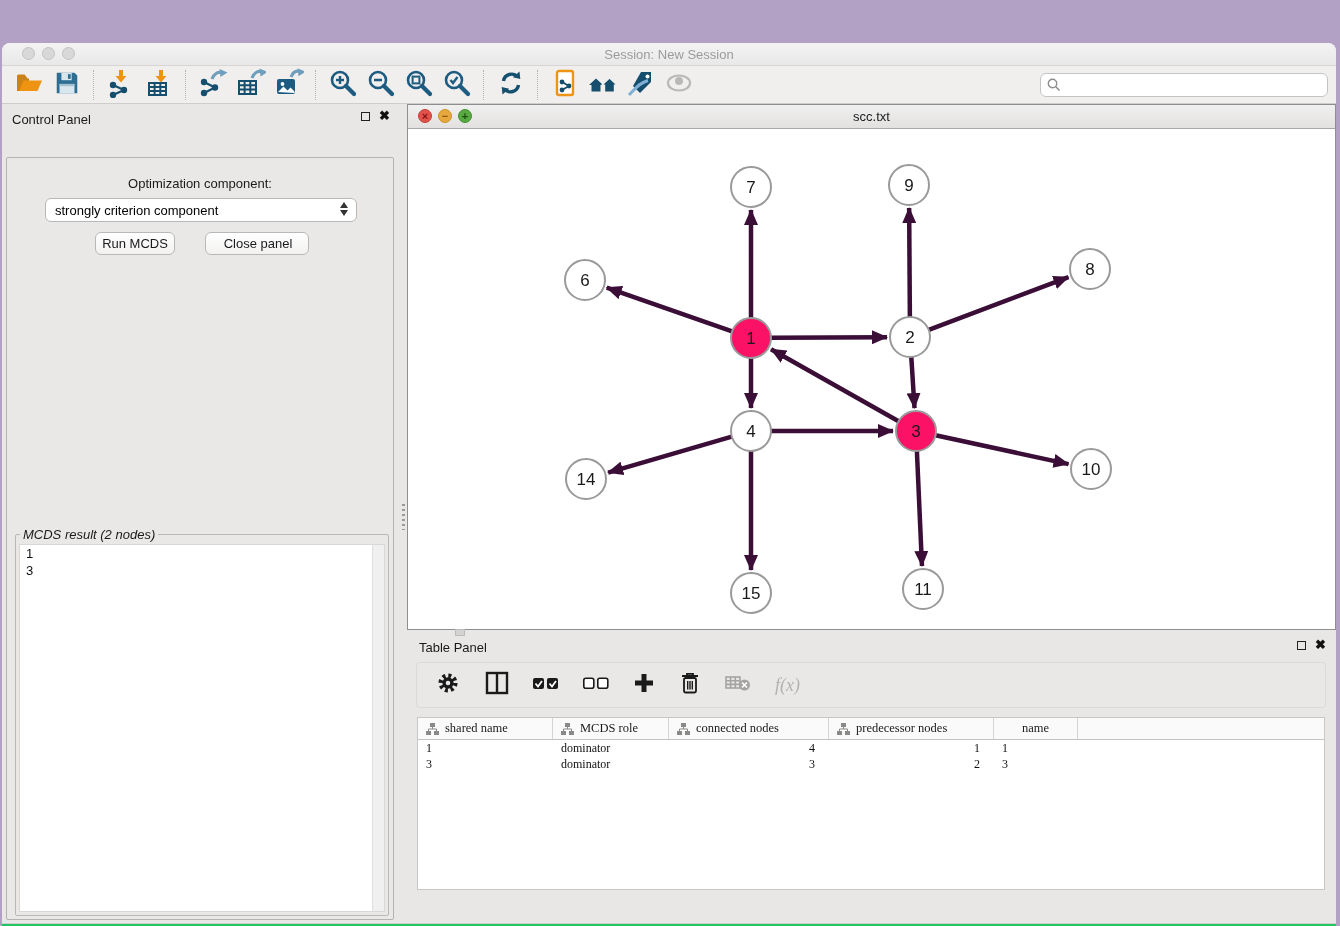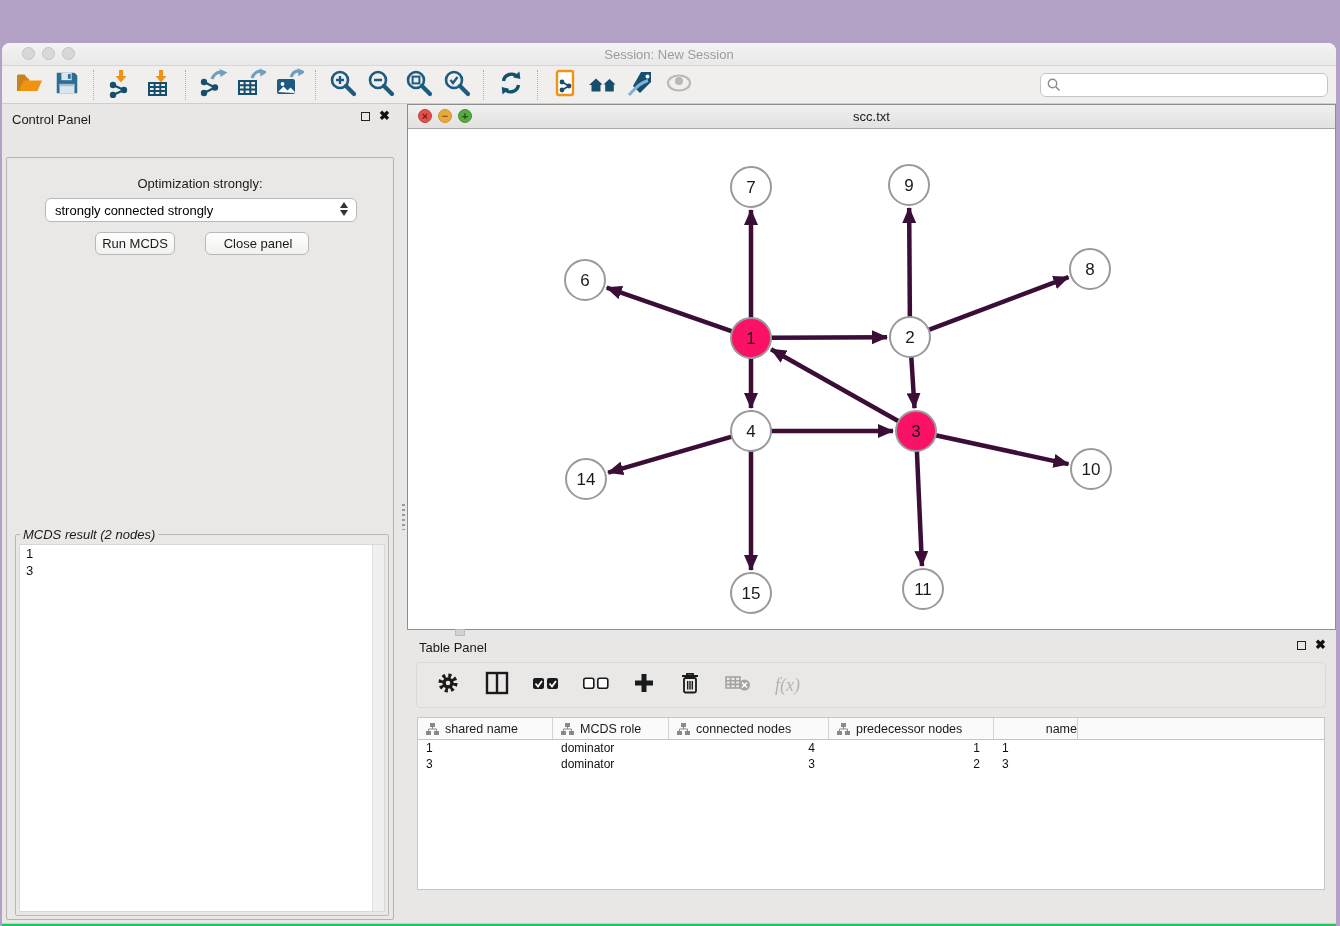--- a/index.html
+++ b/index.html
@@ -49,21 +49,21 @@
   #net-window{position:absolute;left:405px;top:0;width:929px;height:526px;border:1px solid #8f8e8d;box-sizing:border-box;background:#fff;}
   #net-titlebar{position:absolute;left:0;top:0;width:100%;height:24px;background:linear-gradient(#f1f0f0,#e2e1e0);border-bottom:1px solid #a9a8a7;box-sizing:border-box;}
   .tl{position:absolute;top:4px;width:14px;height:14px;border-radius:50%;box-sizing:border-box;font-size:11px;font-weight:bold;text-align:center;line-height:12px;}
   #net-title{position:absolute;left:0;top:4px;width:100%;text-align:center;font-size:13px;color:#1a1a1a;}
   #graph-svg{position:absolute;left:0;top:24px;}
   
   #table-panel{position:absolute;left:405px;top:530px;width:929px;height:289px;}
   #tp-toolbar{position:absolute;left:9px;top:28px;width:910px;height:46px;background:#eae8e7;border:1px solid #dcdad9;border-radius:4px;box-sizing:border-box;display:flex;align-items:center;gap:24px;padding-left:18px;}
   .tp-icon{display:flex;align-items:center;justify-content:flex-start;}
   #fx-label{font-family:"Liberation Serif",serif;font-style:italic;font-size:18px;color:#b3b2b1;}
-  #data-table{position:absolute;left:10px;top:83px;width:908px;height:173px;background:#fff;border:1px solid #c9c7c6;box-sizing:border-box;}
+  #data-table{position:absolute;left:10px;top:83px;width:908px;height:173px;background:#fff;border:1px solid #c9c7c6;box-sizing:border-box;font-family:Liberation Serif, serif;}
   #thead{display:flex;height:21px;border-bottom:1px solid #c6c4c3;background:#fafafa;}
   .th{display:flex;align-items:center;gap:6px;font-size:12.5px;color:#1a1a1a;border-right:1px solid #d6d4d3;box-sizing:border-box;padding-left:8px;}
   .th.center{justify-content:center;padding-left:0;}
   .trow{display:flex;height:16px;align-items:center;}
   .td{font-size:12px;color:#111;box-sizing:border-box;padding:0 8px;white-space:nowrap;overflow:hidden;}
   .td.right{text-align:right;padding-right:14px;}
   #tp-tabs{position:absolute;left:0;top:271px;width:100%;display:flex;justify-content:center;}
   
   #statusbar{position:absolute;left:0;top:880px;width:1334px;height:40px;background:#22c55e;border-top:1px solid #d0cecd;}
   #list-btn{position:absolute;left:10px;top:12px;width:30px;height:26px;background:#fdfdfd;border:1px solid #b5b3b1;border-radius:3px;display:flex;align-items:center;justify-content:center;box-sizing:border-box;}
@@ -247,23 +247,23 @@
 
   <div id="workspace">
 
     <div id="control-panel">
       <div class="panel-title">Control Panel</div>
       <div class="panel-icons">
         <span class="float-box"></span>
         <span class="close-x">✖</span>
       </div>
       <div id="cp-content">
-        <div id="opt-label">Optimization strongly:</div>
+        <div id="opt-label">Optimization component:</div>
         <div id="opt-select">
-          <span>strongly connected strongly</span>
+          <span>strongly criterion component</span>
           <span id="opt-chevrons">
               <span class="tri-up"></span>
               <span class="tri-down"></span>
             </span>
         </div>
         <button class="cp-btn" style="left:88px;width:80px;">Run MCDS</button>
         <button class="cp-btn" style="left:198px;width:104px;padding-left:8px;">Close panel</button>
         <div id="result-box">
           <div id="result-legend">MCDS result (2 nodes)</div>
           <div id="result-area">
@@ -433,21 +433,21 @@
             </div>
           <div class="th" style="width:165px;">
             <svg width="13" height="12" viewBox="0 0 13 12">
                 <rect x="4" y="0" width="5" height="4" fill="#8a8988"></rect>
                 <path d="M6.5 4 v2 M2.5 8 V6 h8 v2" stroke="#8a8988" fill="none"></path>
                 <rect x="0" y="8" width="5" height="4" fill="#8a8988"></rect>
                 <rect x="8" y="8" width="5" height="4" fill="#8a8988"></rect>
               </svg>
             <span>predecessor nodes</span>
             </div>
-          <div class="th center" style="width:84px;justify-content:flex-end;">
+          <div class="th center" style="width:84px;">
             <span>name</span>
             </div>
         </div>
         <div class="trow">
           <div class="td" style="width:135px;">1</div>
           <div class="td" style="width:116px;">dominator</div>
           <div class="td right" style="width:160px;">4</div>
           <div class="td right" style="width:165px;">1</div>
           <div class="td" style="width:84px;">1</div>
         </div>

